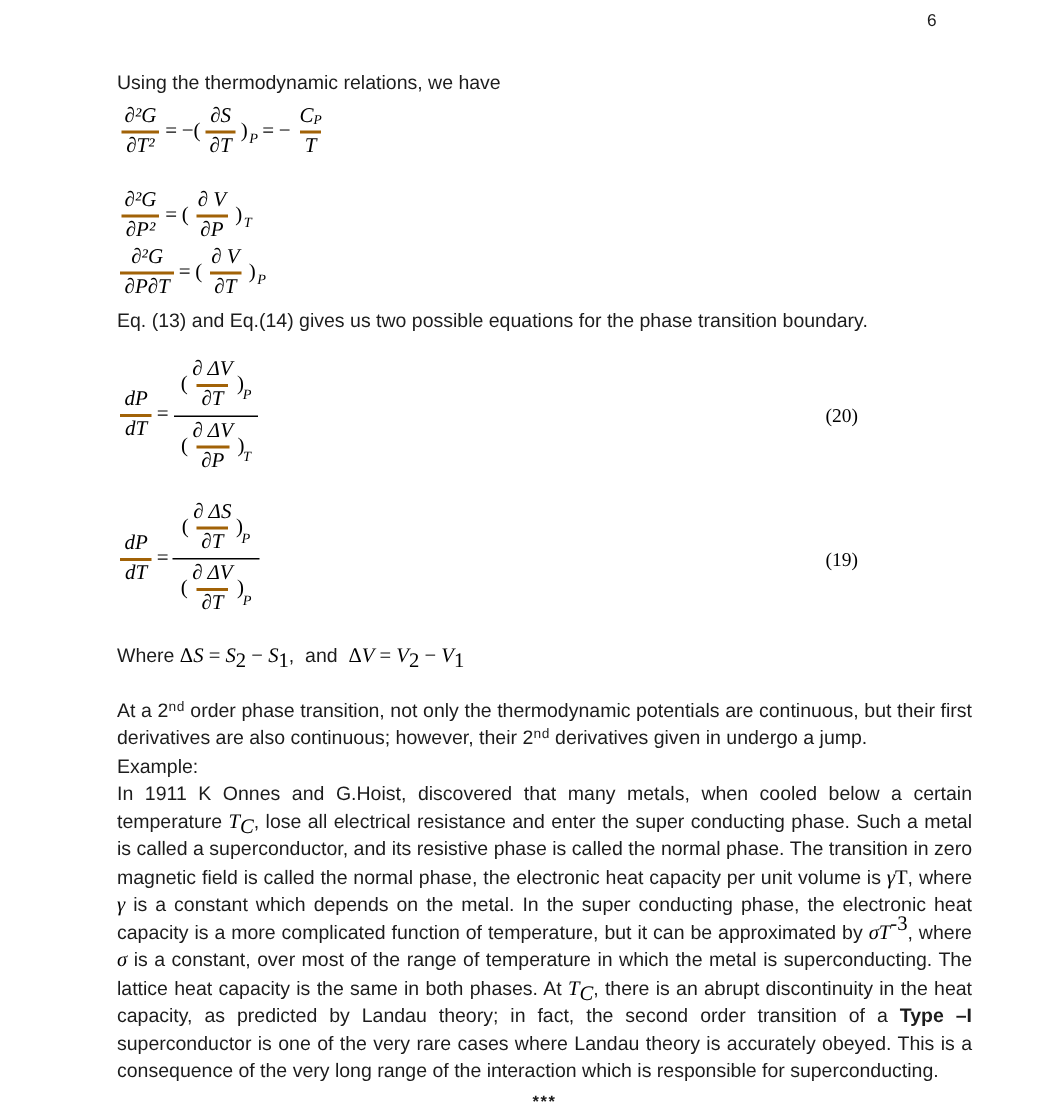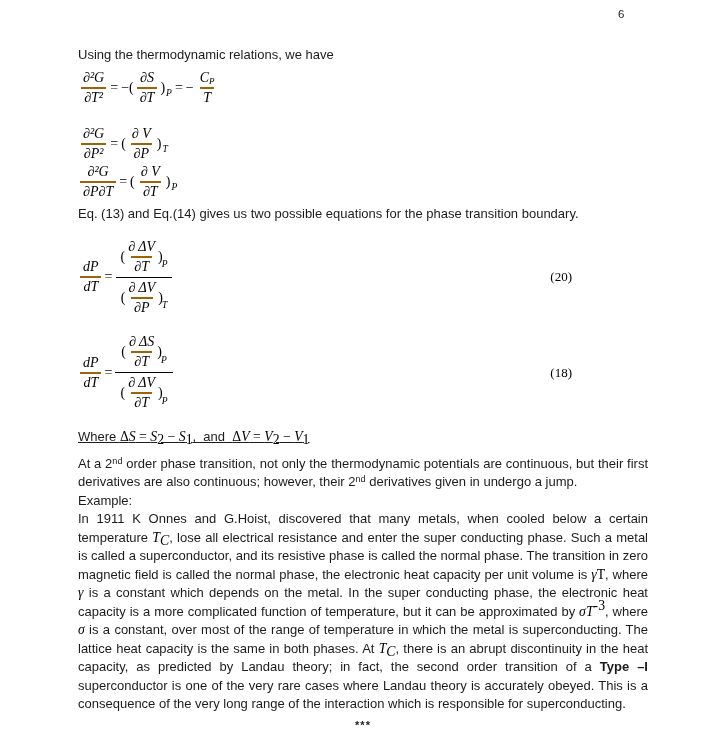--- a/index.html
+++ b/index.html
@@ -17,21 +17,21 @@
   }
   .content{
     position:absolute;left:78px;top:46px;width:570px;
   }
   p{margin:0;font-size:13px;line-height:18.5px;}
   .just{text-align:justify;}
   
   .sf{font-family:"Liberation Serif",serif;font-size:1.06em;color:#000;}
   .it{font-style:italic;}
   .bd{font-weight:bold;}
-  p sub,p sup{font-size:0.7em;line-height:0;}
+  p sub,p sup{font-size:0.7em;line-height:0;font-family:Liberation Mono, monospace;}
   p sub{vertical-align:-0.25em;}
   p sup{vertical-align:0.45em;}
   
   .eqline{position:relative;display:flex;align-items:center;}
   .math{
     font-family:"Liberation Serif",serif;
     font-style:italic;color:#000;font-size:14px;
   }
   .mrow{display:inline-flex;align-items:center;gap:3px;}
   .op{font-style:normal;}
@@ -50,21 +50,21 @@
     font-family:"Liberation Serif",serif;font-size:13px;color:#000;
   }
   
   .m-intro{margin:0;}
   .m-eq13{margin:5px 0 20px 2px;}
   .m-eq14a{margin:0 0 2px 2px;}
   .m-eq14b{margin:0 0 5px 2px;}
   .m-boundary{margin:0 0 14px 0;}
   .m-eq18{margin:0 0 0 2px;}
   .m-eq19{margin:16px 0 0 2px;}
-  .m-where{margin:16px 0 8px 0;text-decoration:underline;}
+  .m-where{margin:16px 0 18px 0;}
   .m-endmark{margin:2px 0 0 0;text-align:center;font-weight:bold;letter-spacing:1px;font-size:11px;}
 </style>
 </head>
 <body>
 
 <div class="page">
   <div class="page-number">6</div>
 
   <div class="content">
 
@@ -181,21 +181,21 @@
             <span class="op">(</span>
             <span class="frac">
               <span class="top">∂ ΔV</span>
               <span class="bot">∂T</span>
             </span>
             <span class="op">)</span>
             <sub>P</sub>
           </span>
         </span>
       </span>
-      <span class="eqnum">(18)</span>
+      <span class="eqnum">(19)</span>
     </div>
 
     <p class="m-where"><span>Where </span><span class="sf">Δ</span><span class="sf it">S</span><span class="sf"> = </span><span class="sf it">S</span><sub class="sf">2</sub><span class="sf"> − </span><span class="sf it">S</span><sub class="sf">1</sub><span>, &nbsp;and &nbsp;</span><span class="sf">Δ</span><span class="sf it">V</span><span class="sf"> = </span><span class="sf it">V</span><sub class="sf">2</sub><span class="sf"> − </span><span class="sf it">V</span><sub class="sf">1</sub></p>
 
     <p class="just"><span>At a 2</span><sup>nd</sup><span> order phase transition, not only the thermodynamic potentials are continuous, but their first derivatives are also continuous; however, their 2</span><sup>nd</sup><span> derivatives given in undergo a jump.</span></p>
 
     <p>Example:</p>
 
     <p class="just"><span>In 1911 K Onnes and G.Hoist, discovered that many metals, when cooled below a certain temperature </span><span class="sf it">T</span><sub class="sf it">C</sub><span>, lose all electrical resistance and enter the super conducting phase. Such a metal is called a superconductor, and its resistive phase is called the normal phase. The transition in zero magnetic field is called the normal phase, the electronic heat capacity per unit volume is </span><span class="sf it">γ</span><span class="sf">T</span><span>, where </span><span class="sf it">γ</span><span> is a constant which depends on the metal. In the super conducting phase, the electronic heat capacity is a more complicated function of temperature, but it can be approximated by </span><span class="sf it">σ</span><span class="sf it">T</span><sup class="sf">-3</sup><span>, where </span><span class="sf it">σ</span><span> is a constant, over most of the range of temperature in which the metal is superconducting. The lattice heat capacity is the same in both phases. At </span><span class="sf it">T</span><sub class="sf it">C</sub><span>, there is an abrupt discontinuity in the heat capacity, as predicted by Landau theory; in fact, the second order transition of a </span><span class="bd">Type –I</span><span> superconductor is  one of the very rare cases where Landau theory is accurately obeyed. This is a consequence of the very long range of the interaction which is responsible for superconducting.</span></p>
 

